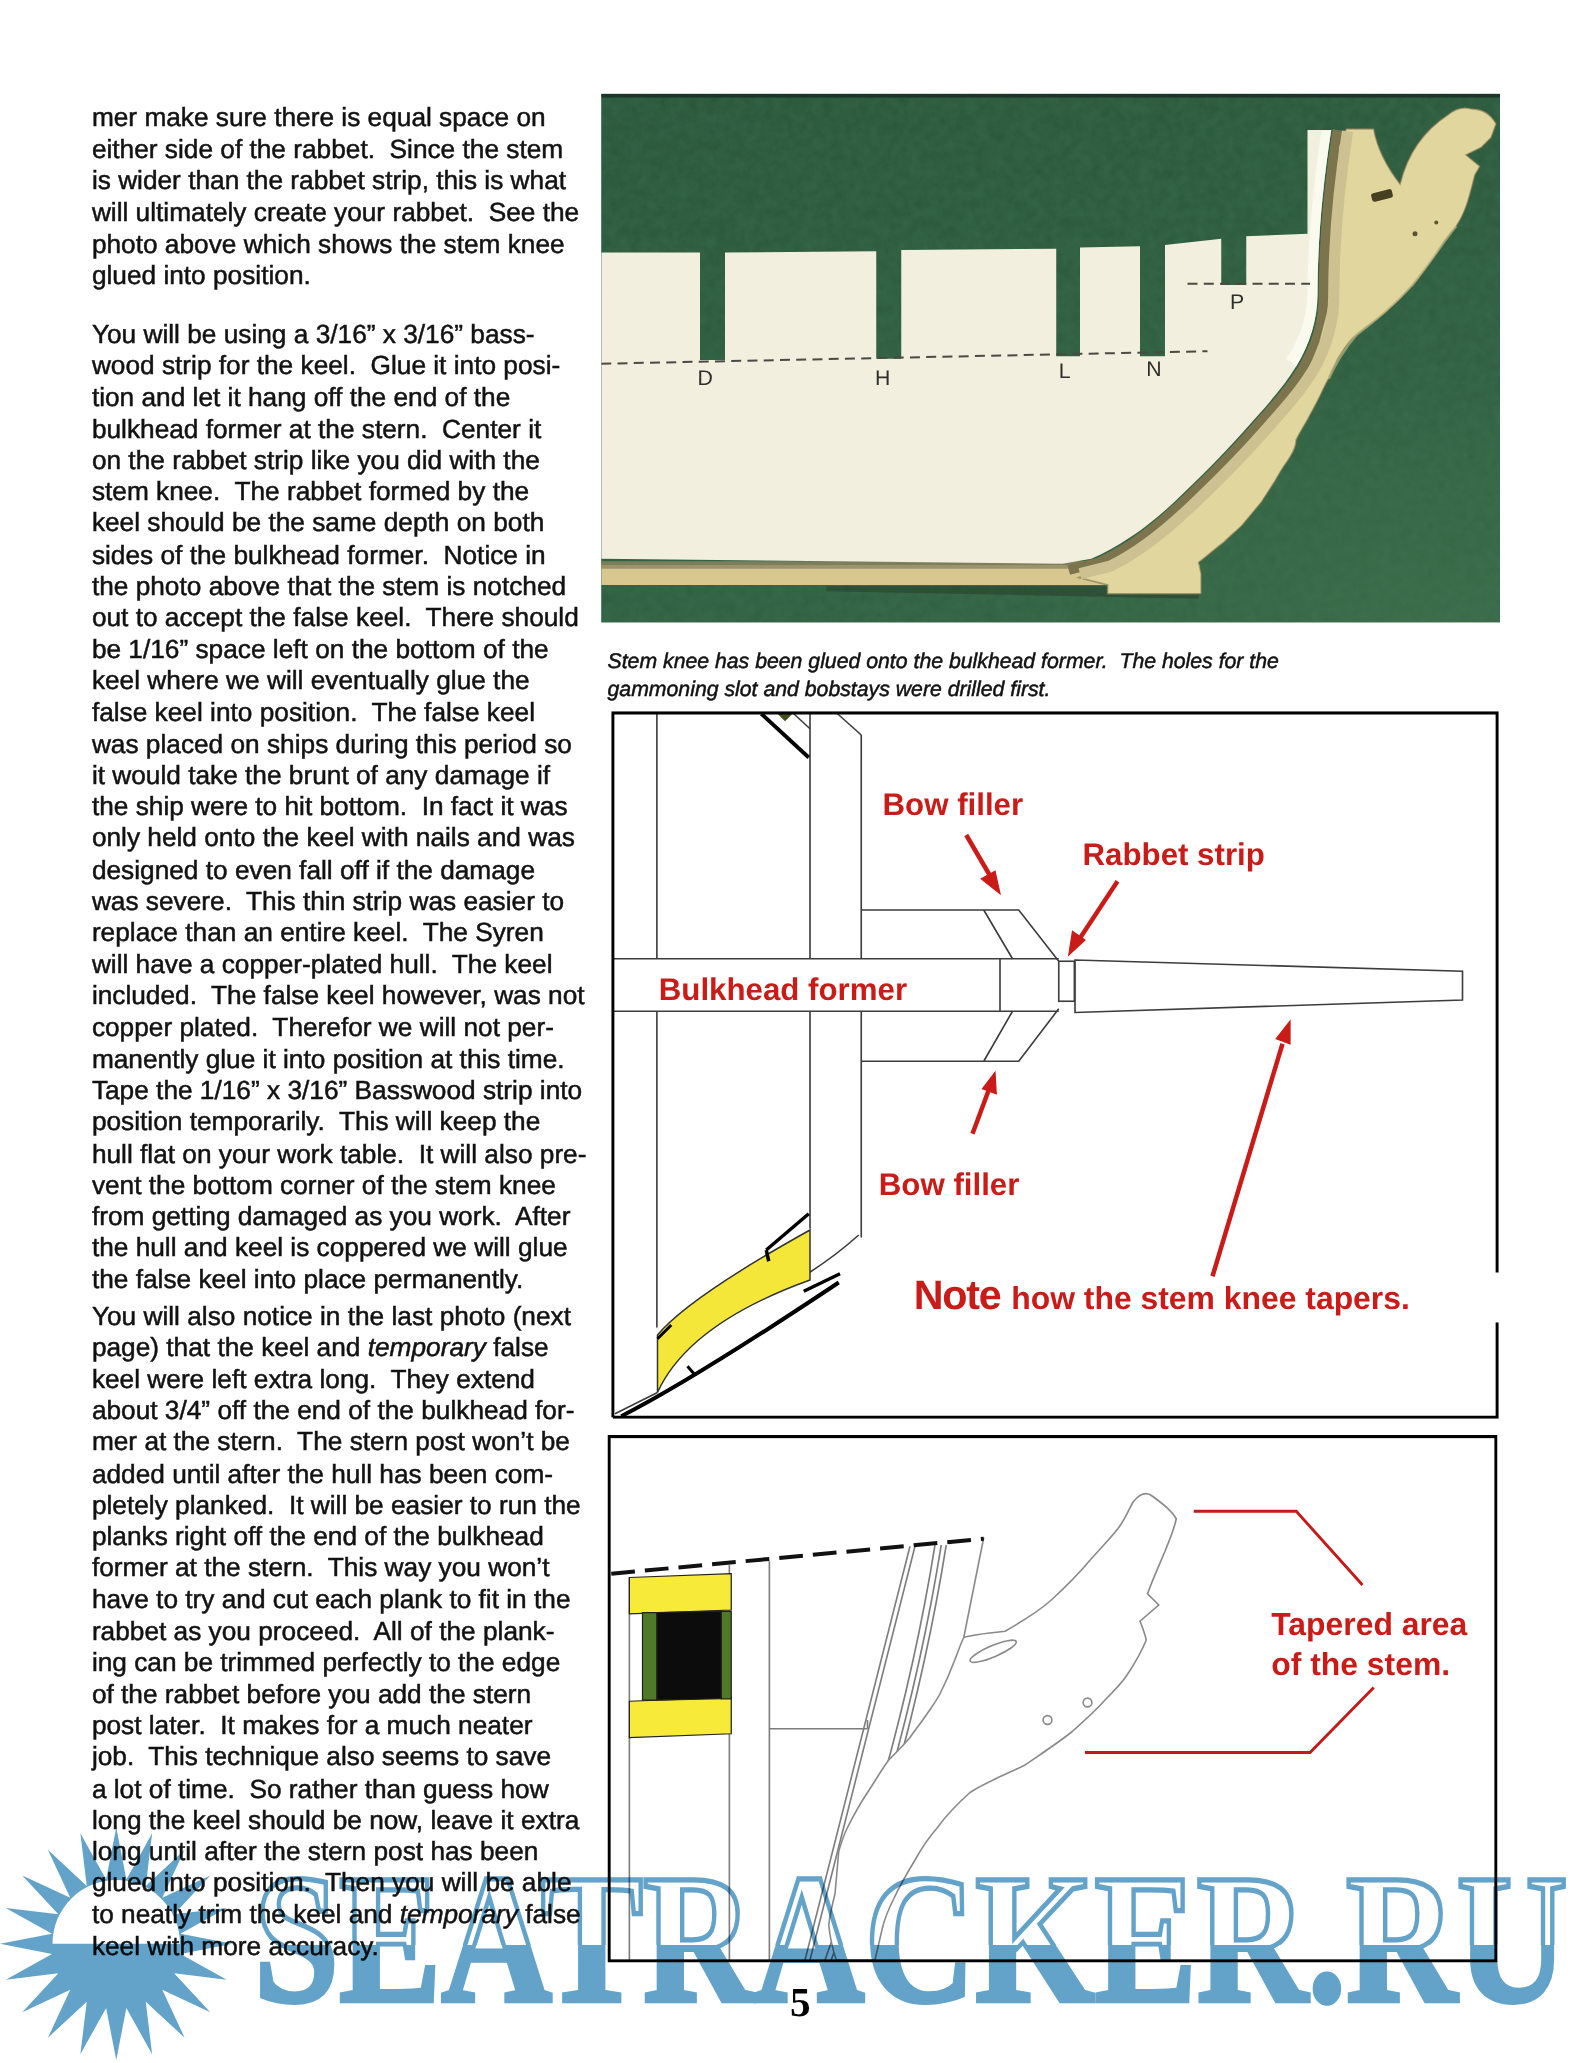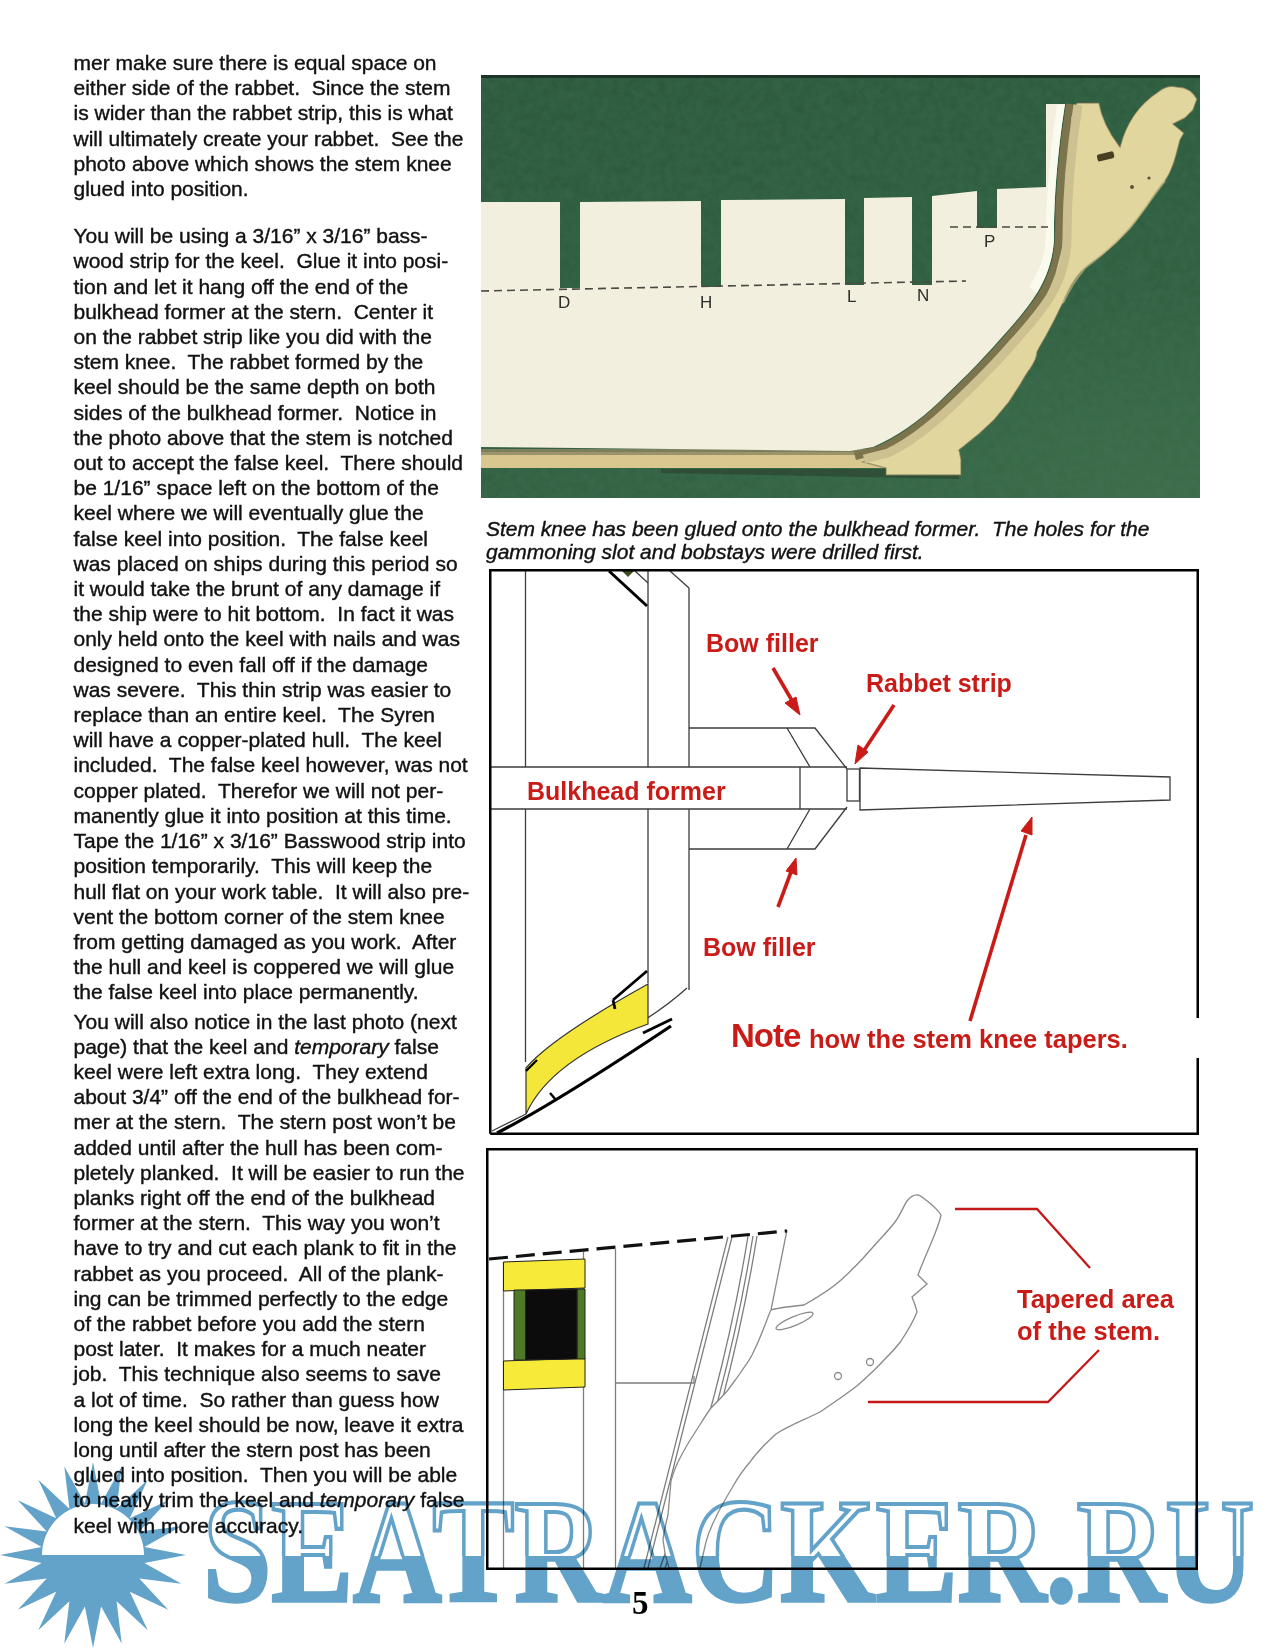--- a/index.html
+++ b/index.html
@@ -1,20 +1,20 @@
 <!DOCTYPE html>
 <html><head>
 <meta charset="utf-8">
 <style>
 html,body{margin:0;padding:0;}
 body{width:1275px;height:1650px;position:relative;background:#ffffff;font-family:"Liberation Sans",sans-serif;overflow:hidden;}
-#col{position:absolute;left:73.5px;top:50px;width:398px;font-size:21px;line-height:25.2px;color:#121212;-webkit-text-stroke:0.4px #121212;}
+#col{position:absolute;left:73.5px;top:82px;width:398px;font-size:21px;line-height:25.2px;color:#121212;-webkit-text-stroke:0.4px #121212;}
 #col p{margin:0 0 22px 0;}
 #col p:nth-of-type(2){margin-bottom:4px;}
-#caption{position:absolute;left:486px;top:517px;width:690px;font-size:21px;line-height:23.2px;font-style:italic;color:#121212;-webkit-text-stroke:0.4px #121212;}
+#caption{position:absolute;left:486px;top:517px;width:690px;font-size:17px;line-height:23.2px;font-style:italic;color:#121212;-webkit-text-stroke:0.4px #121212;}
 #pagenum{position:absolute;left:632px;top:1585px;font-family:"Liberation Serif",serif;font-weight:bold;font-size:33px;color:#000;}
 .abs{position:absolute;}
 #wm{position:absolute;left:0;top:1455px;mix-blend-mode:multiply;}
 </style>
 </head>
 <body>
 <div id="col">
 <p>mer make sure there is equal space on<br>
 either side of the rabbet.&nbsp; Since the stem<br>
 is wider than the rabbet strip, this is what<br>

